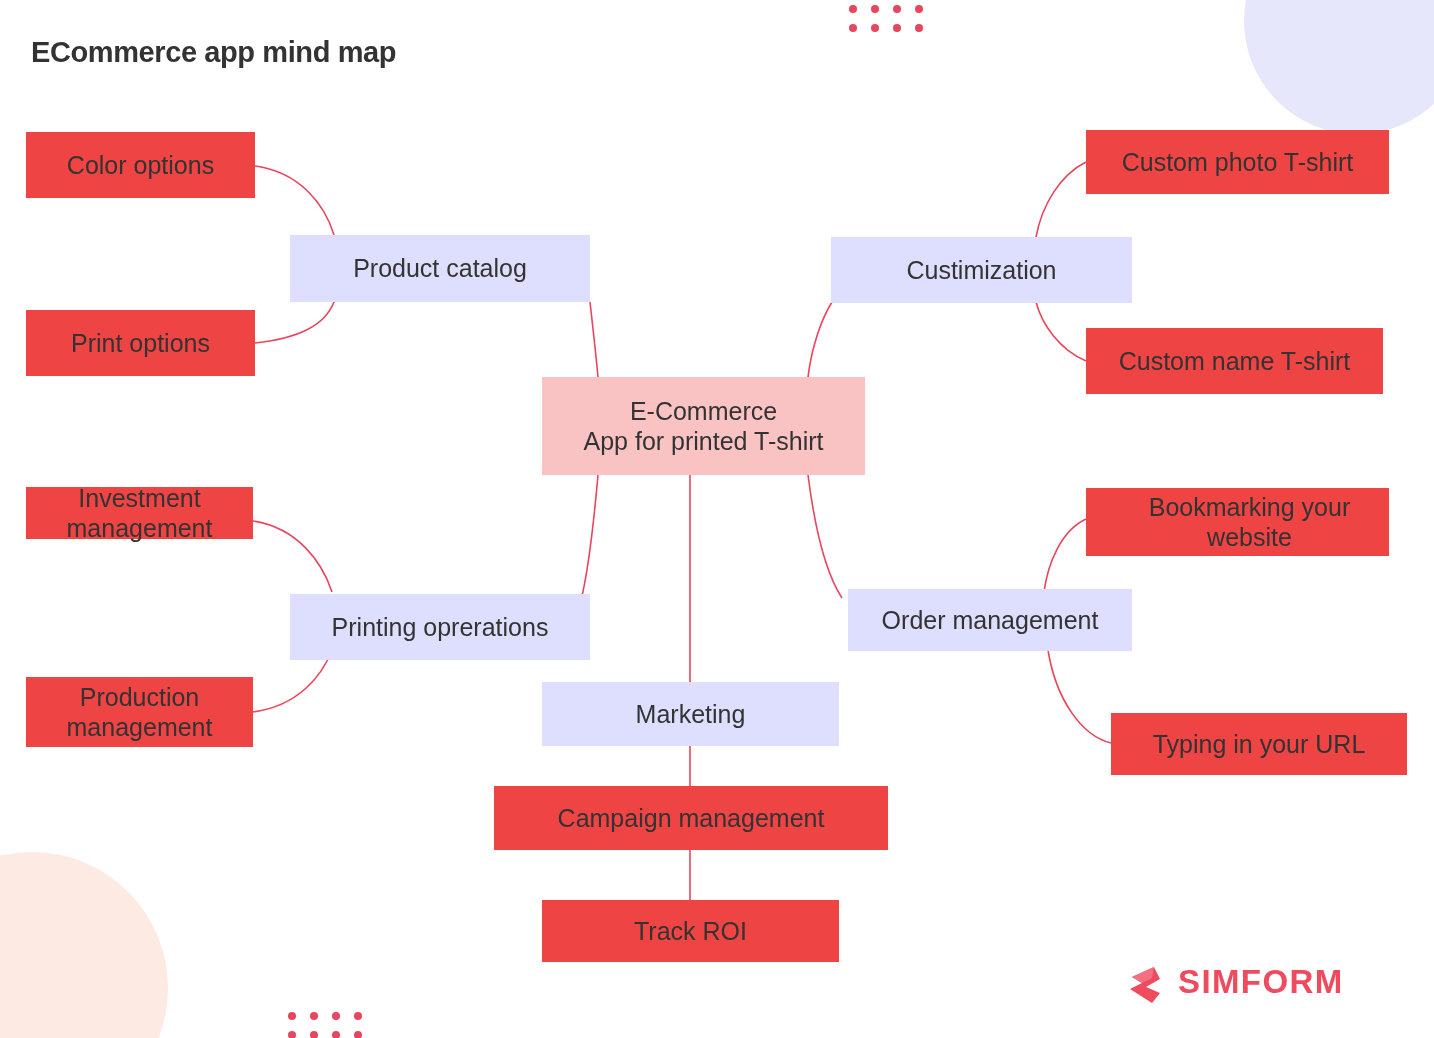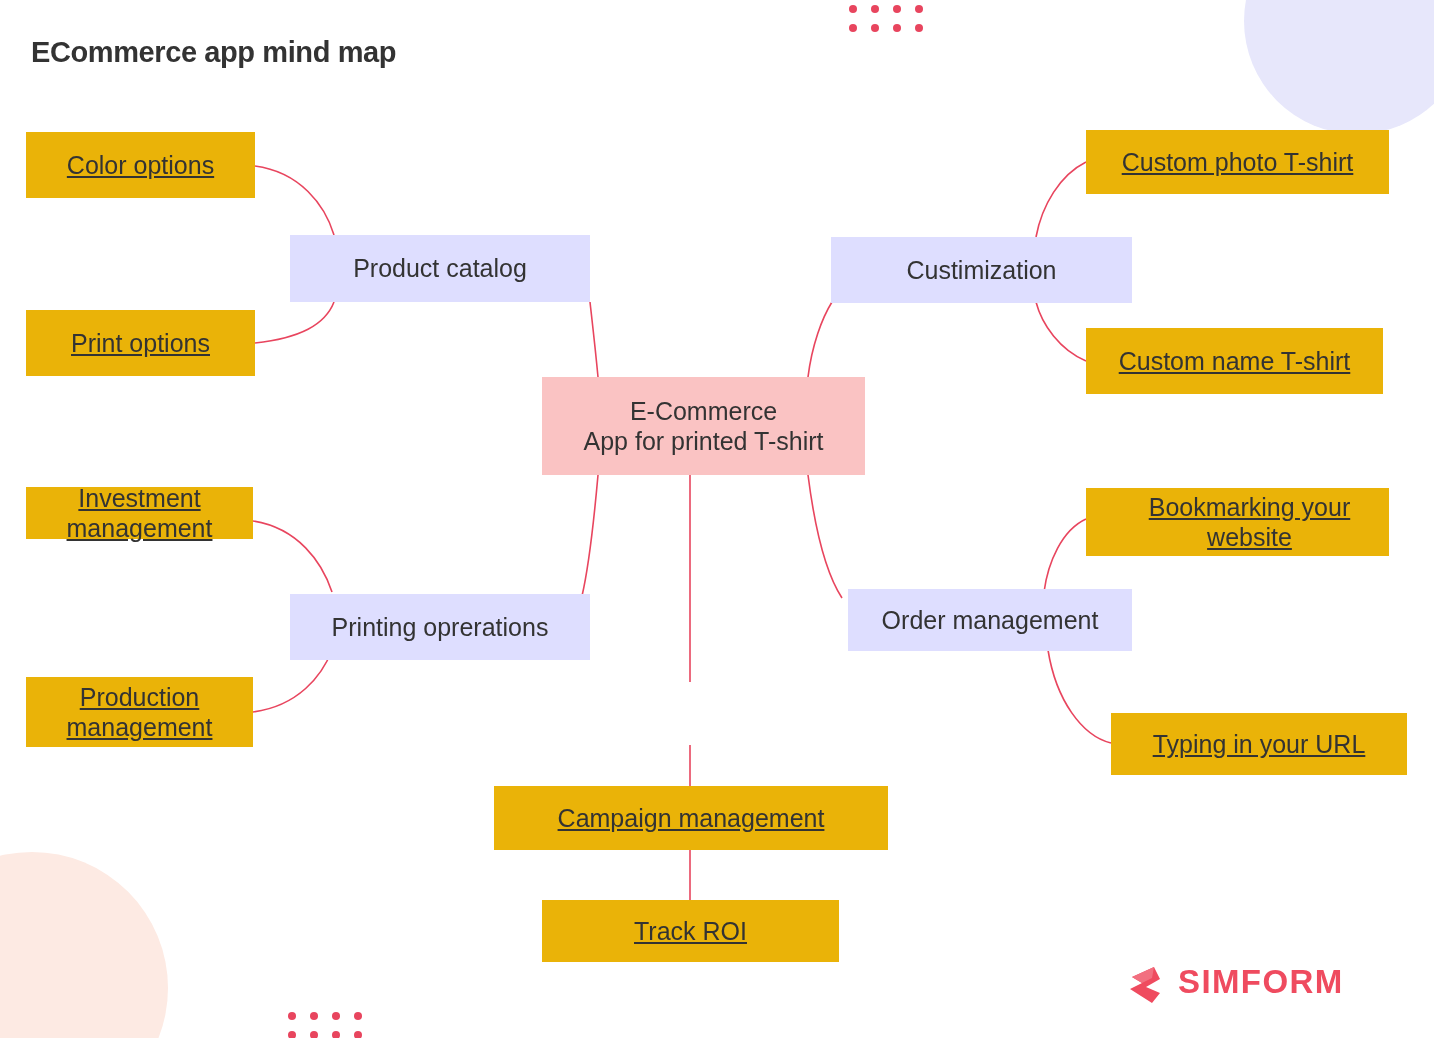--- a/index.html
+++ b/index.html
@@ -91,21 +91,21 @@
     align-items: center;
     justify-content: center;
     text-align: center;
     color: #333333;
     font-size: 25px;
     line-height: 1.21;
     padding: 2px 10px;
   }
   .node.root   { background: #fac3c3; }
   .node.branch { background: #dedeff; }
-  .node.leaf   { background: #eab308; text-decoration: underline; }
+  .node.leaf   { background: #ef4444; }
 
   
   .logo {
     position: absolute;
     left: 1122px;
     top: 963px;
     display: flex;
     align-items: flex-start;
     gap: 12px;
   }
@@ -195,20 +195,23 @@
   </div>
 
   <div class="node branch" style="left:290px; top:594px; width:300px; height:66px;">
     <span>Printing oprerations</span>
   </div>
 
   <div class="node branch" style="left:848px; top:589px; width:284px; height:62px;">
     <span>Order management</span>
   </div>
 
+  <div class="node branch" style="left:542px; top:682px; width:297px; height:64px;">
+    <span>Marketing</span>
+  </div>
 
   <div class="node leaf" style="left:26px; top:132px; width:229px; height:66px;">
     <span>Color options</span>
   </div>
 
   <div class="node leaf" style="left:26px; top:310px; width:229px; height:66px;">
     <span>Print options</span>
   </div>
 
   <div class="node leaf" style="left:1086px; top:130px; width:303px; height:64px;">

